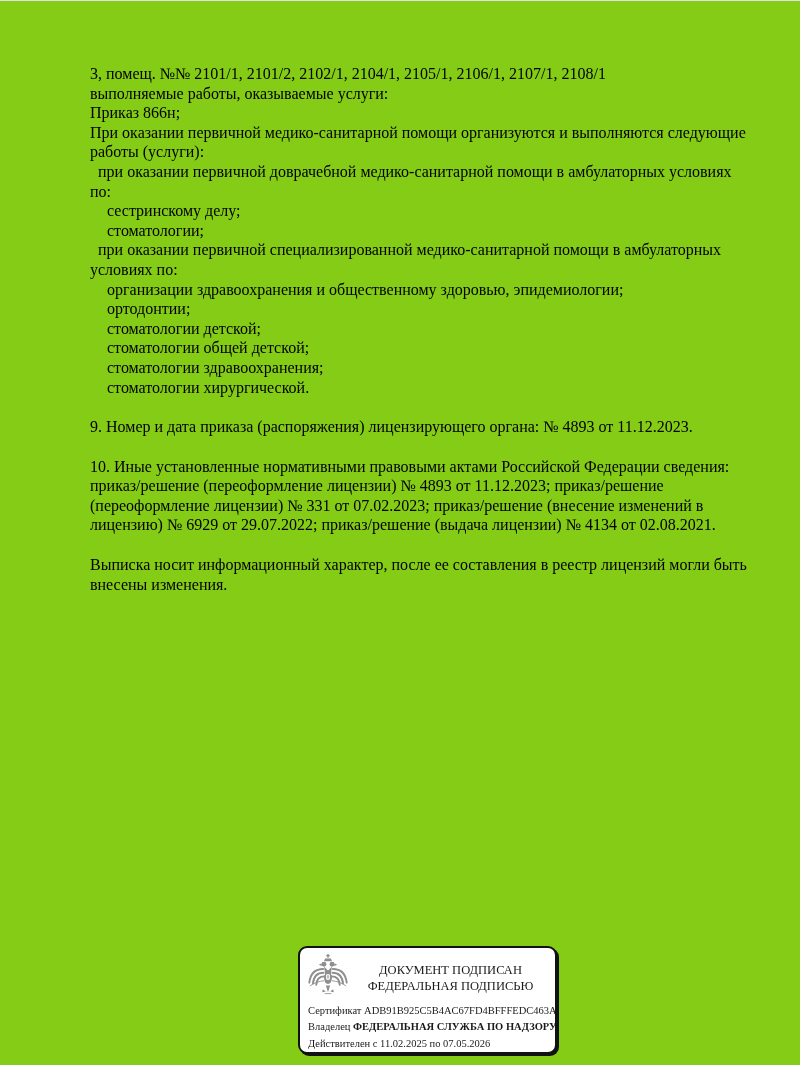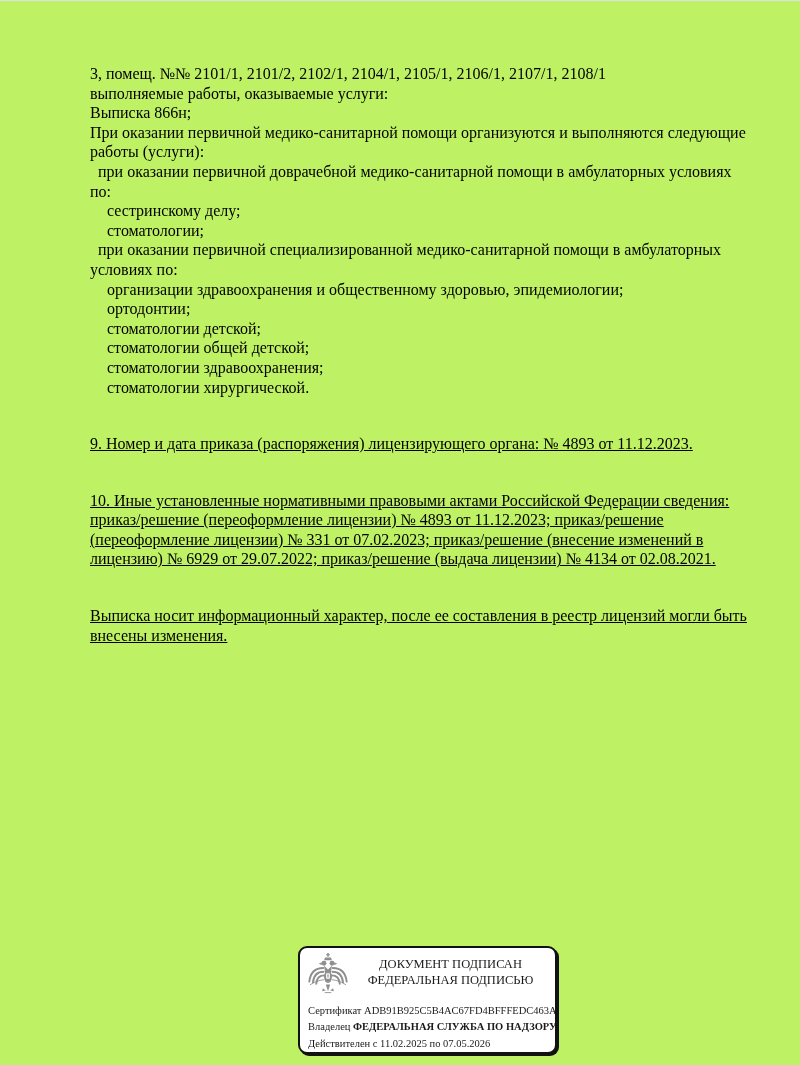--- a/index.html
+++ b/index.html
@@ -6,45 +6,45 @@
   body {
     width: 800px; height: 1065px;
     background: #ffffff;
     font-family: "Liberation Serif", "DejaVu Serif", serif;
     color: #000;
     position: relative;
     overflow: hidden;
   }
   .page {
     position: absolute; inset: 0;
-    background: #bef264;
+    background: #84cc16;
     border-top: 1px solid #dde1e6;
   }
   .text-block {
     position: absolute;
     left: 90px; top: 63px; width: 680px;
     font-size: 16px; line-height: 19.6px;
   }
   .para { margin: 0; }
-  .para + .para { margin-top: 37px; text-decoration: underline; }
+  .para + .para { margin-top: 20px; }
   .ln { display: block; white-space: nowrap; }
   .i1 { padding-left: 8px; font-family: Liberation Serif, serif; }
   .i2 { padding-left: 17px; }
 
   .stamp {
     position: absolute;
     left: 298px; top: 945px;
     width: 255px; height: 104px;
     background: #fff;
     border: 2px solid #121212;
     border-radius: 9px;
     box-shadow: 2px 2px 0 #121212;
     overflow: hidden;
   }
-  .stamp-head { display: flex; align-items: flex-start; height: 48px; padding: 4px 4px 0 6px; }
+  .stamp-head { display: flex; align-items: center; height: 48px; padding: 4px 4px 0 6px; }
   .emblem { width: 44px; height: 46px; flex: 0 0 auto; }
   .stamp-title {
     flex: 1; text-align: center;
     font-size: 12.5px; line-height: 16px;
     padding-top: 4px; white-space: nowrap;
     color: #1a1a1a;
   }
   .stamp-body {
     padding: 3px 0 0 8px;
     font-size: 10.5px; line-height: 16.4px;
@@ -57,21 +57,21 @@
 </head>
 <body>
 
 <div class="page">
 
   <div class="text-block">
 
     <p class="para">
       <span class="ln">3, помещ. №№ 2101/1, 2101/2, 2102/1, 2104/1, 2105/1, 2106/1, 2107/1, 2108/1</span>
       <span class="ln">выполняемые работы, оказываемые услуги:</span>
-      <span class="ln">Выписка 866н;</span>
+      <span class="ln">Приказ 866н;</span>
       <span class="ln">При оказании первичной медико-санитарной помощи организуются и выполняются следующие</span>
       <span class="ln">работы (услуги):</span>
       <span class="ln i1">при оказании первичной доврачебной медико-санитарной помощи в амбулаторных условиях</span>
       <span class="ln">по:</span>
       <span class="ln i2">сестринскому делу;</span>
       <span class="ln i2">стоматологии;</span>
       <span class="ln i1">при оказании первичной специализированной медико-санитарной помощи в амбулаторных</span>
       <span class="ln">условиях по:</span>
       <span class="ln i2">организации здравоохранения и общественному здоровью, эпидемиологии;</span>
       <span class="ln i2">ортодонтии;</span>

